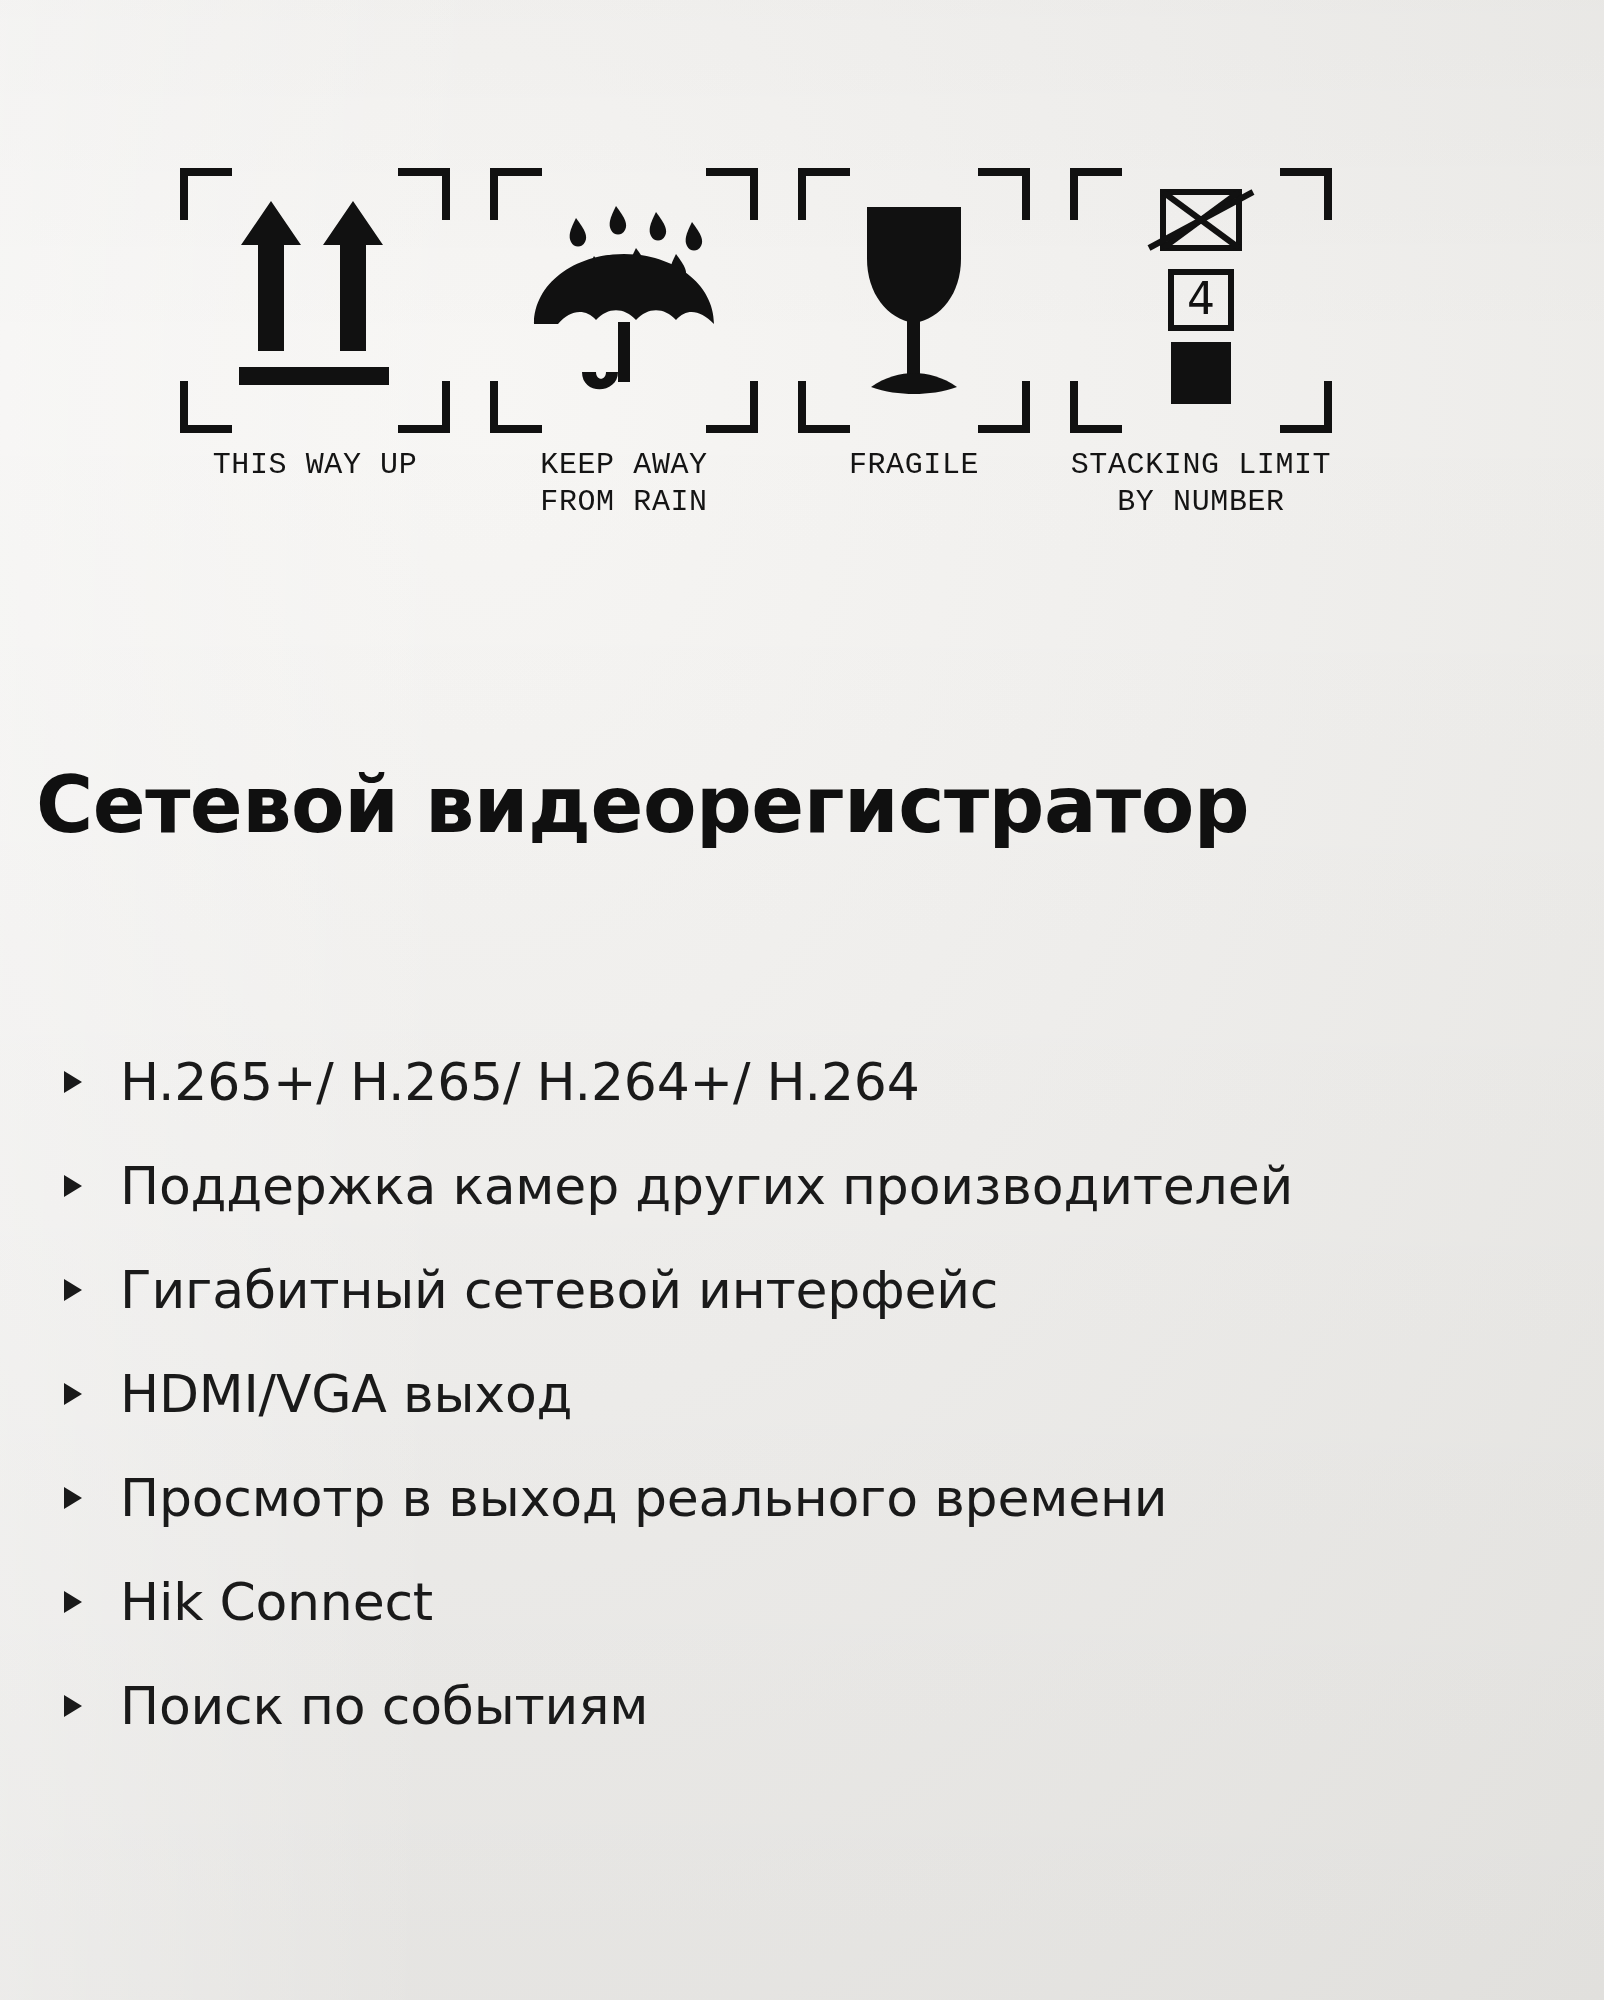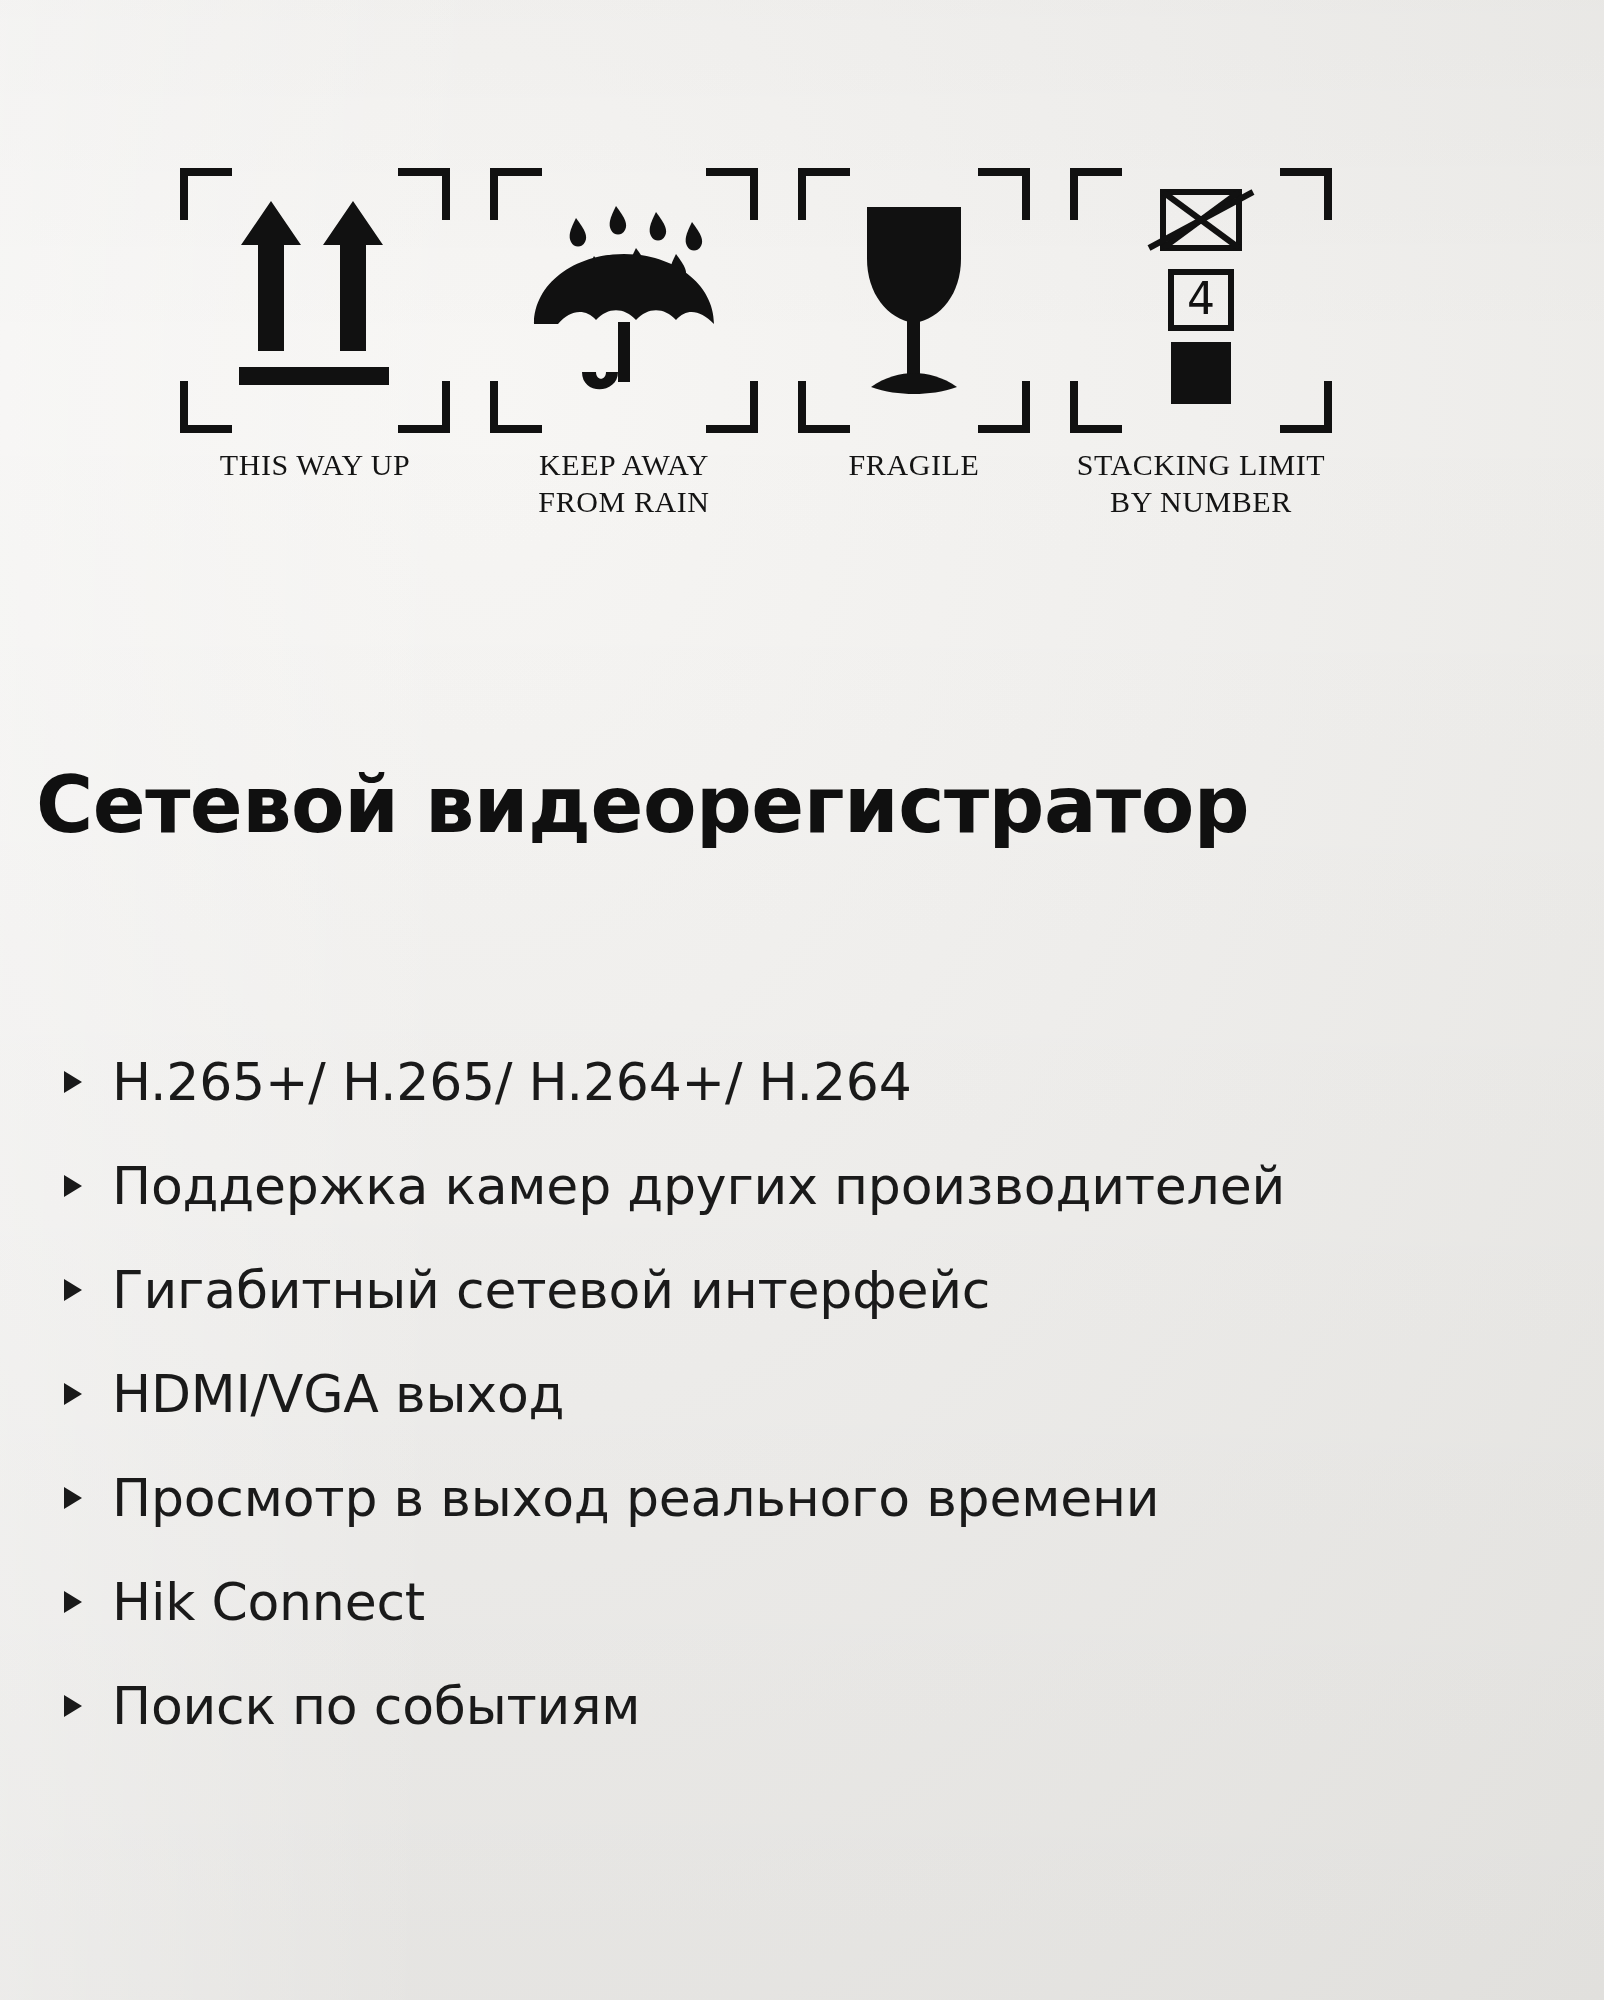--- a/index.html
+++ b/index.html
@@ -53,21 +53,21 @@
     flex-direction: column;
     align-items: center;
   }
   .sym-art {
     position: relative;
     width: 270px;
     height: 265px;
   }
   .sym-label {
     margin-top: 14px;
-    font-family: Liberation Serif, serif;
+    font-family: Liberation Mono, monospace;
     font-size: 30px;
     letter-spacing: 0.6px;
     line-height: 1.22;
     text-align: center;
     color: #141414;
     white-space: pre-line;
   }
 
   
   .brackets {
@@ -118,20 +118,21 @@
   .features {
     position: absolute;
     left: 40px;
     top: 1030px;
     width: 1540px;
   }
   .feature {
     display: flex;
     align-items: center;
     height: 104px;
+    gap: 8px;
   }
   .bullet {
     flex: 0 0 auto;
     width: 34px;
     margin-left: 16px;
     margin-right: 22px;
     display: flex;
     align-items: center;
     justify-content: center;
   }

